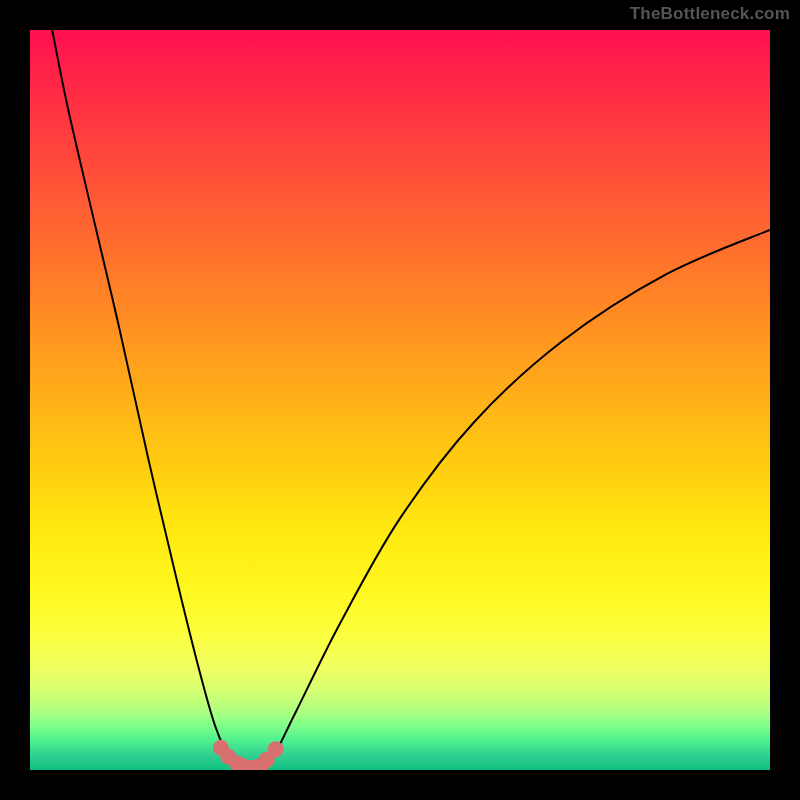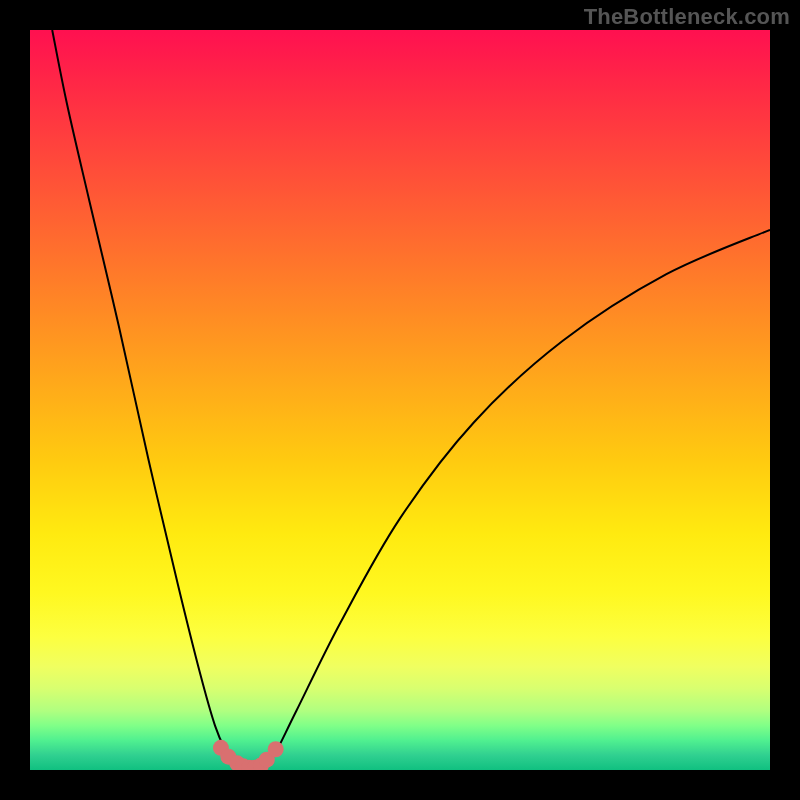--- a/index.html
+++ b/index.html
@@ -40,21 +40,21 @@
       #50f090 96%,
       #30d090 98%,
       #10c080 100%
     );
   }
   .watermark {
     position: absolute;
     top: 4px;
     right: 10px;
     font-family: Arial, Helvetica, sans-serif;
-    font-size: 22px;
+    font-size: 17px;
     font-weight: 600;
     color: #555;
     letter-spacing: 0.2px;
     user-select: none;
   }
   svg.curve {
     position: absolute;
     left: 0;
     top: 0;
     width: 740px;

